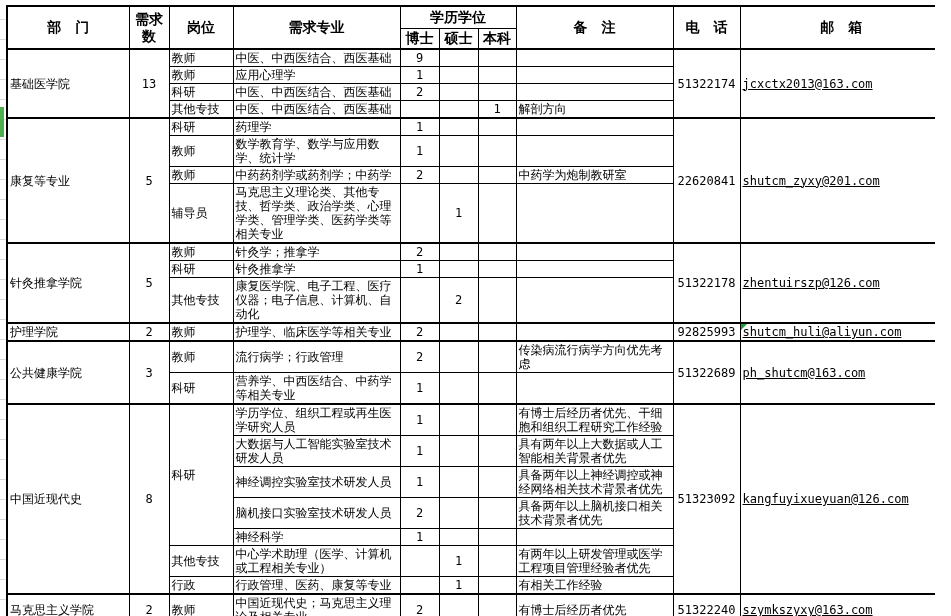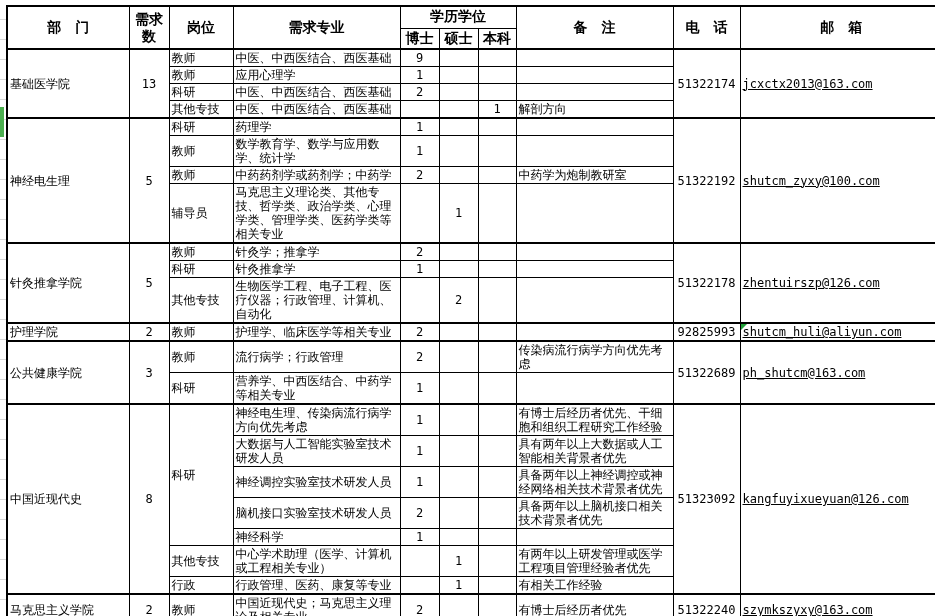--- a/index.html
+++ b/index.html
@@ -15,21 +15,21 @@
     border-collapse:collapse; table-layout:fixed; background:#fff;
     border:2px solid #000; z-index:2;
   }
   td, th {
     border:1px solid #000; overflow:hidden;
     font-size:12px; line-height:14px; vertical-align:middle;
     padding:1px 2px; word-break:break-all; color:#000;
   }
   thead th { font-size:14px; font-weight:bold; line-height:17px; text-align:center;
     border-bottom:2px solid #000; }
-  thead th.degree-group { border-bottom:1px solid #000;font-family:Liberation Mono, monospace; }
+  thead th.degree-group { border-bottom:1px solid #000; }
   thead tr.h1 { height:22px; } thead tr.h2 { height:21px; }
   tbody tr { height:16px; }
   tr.dept-start td { border-top:2px solid #000; }
   .l { text-align:left; } .c { text-align:center; }
   .mono { font-family:"DejaVu Sans Mono", monospace; }
   .email { white-space:nowrap; word-break:normal; position:relative;text-decoration:underline; }
   .flag { position:absolute; top:0; left:0; width:0; height:0;
     border-top:6px solid #21a038; border-right:6px solid transparent; }
 </style>
 </head>
@@ -98,30 +98,30 @@
         </tr>
         <tr>
           <td class="l">其他专技</td>
           <td class="l">中医、中西医结合、西医基础</td>
           <td class="c mono"></td>
           <td class="c mono"></td>
           <td class="c mono">1</td>
           <td class="l">解剖方向</td>
         </tr>
         <tr class="dept-start">
-          <td class="l" rowspan="4">神经电生理</td>
+          <td class="l" rowspan="4">康复等专业</td>
           <td class="c mono" rowspan="4">5</td>
           <td class="l">科研</td>
           <td class="l">药理学</td>
           <td class="c mono">1</td>
           <td class="c mono"></td>
           <td class="c mono"></td>
           <td class="l"></td>
-          <td class="c mono" rowspan="4">51322192</td>
-          <td class="l mono email" rowspan="4">shutcm_zyxy@100.com</td>
+          <td class="c mono" rowspan="4">22620841</td>
+          <td class="l mono email" rowspan="4">shutcm_zyxy@201.com</td>
         </tr>
         <tr>
           <td class="l">教师</td>
           <td class="l">数学教育学、数学与应用数学、统计学</td>
           <td class="c mono">1</td>
           <td class="c mono"></td>
           <td class="c mono"></td>
           <td class="l"></td>
         </tr>
         <tr>
@@ -155,21 +155,21 @@
         <tr>
           <td class="l">科研</td>
           <td class="l">针灸推拿学</td>
           <td class="c mono">1</td>
           <td class="c mono"></td>
           <td class="c mono"></td>
           <td class="l"></td>
         </tr>
         <tr>
           <td class="l">其他专技</td>
-          <td class="l">生物医学工程、电子工程、医疗仪器；行政管理、计算机、自动化</td>
+          <td class="l">康复医学院、电子工程、医疗仪器；电子信息、计算机、自动化</td>
           <td class="c mono"></td>
           <td class="c mono">2</td>
           <td class="c mono"></td>
           <td class="l"></td>
         </tr>
         <tr class="dept-start">
           <td class="l" rowspan="1">护理学院</td>
           <td class="c mono" rowspan="1">2</td>
           <td class="l">教师</td>
           <td class="l">护理学、临床医学等相关专业</td>
@@ -197,21 +197,21 @@
           <td class="l">营养学、中西医结合、中药学等相关专业</td>
           <td class="c mono">1</td>
           <td class="c mono"></td>
           <td class="c mono"></td>
           <td class="l"></td>
         </tr>
         <tr class="dept-start">
           <td class="l" rowspan="7">中国近现代史</td>
           <td class="c mono" rowspan="7">8</td>
           <td class="l" rowspan="5">科研</td>
-          <td class="l">神经电生理、传染病流行病学方向优先考虑</td>
+          <td class="l">学历学位、组织工程或再生医学研究人员</td>
           <td class="c mono">1</td>
           <td class="c mono"></td>
           <td class="c mono"></td>
           <td class="l">有博士后经历者优先、干细胞和组织工程研究工作经验</td>
           <td class="c mono" rowspan="7">51323092</td>
           <td class="l mono email" rowspan="7">kangfuyixueyuan@126.com</td>
         </tr>
         <tr>
           <td class="l">大数据与人工智能实验室技术研发人员</td>
           <td class="c mono">1</td>

